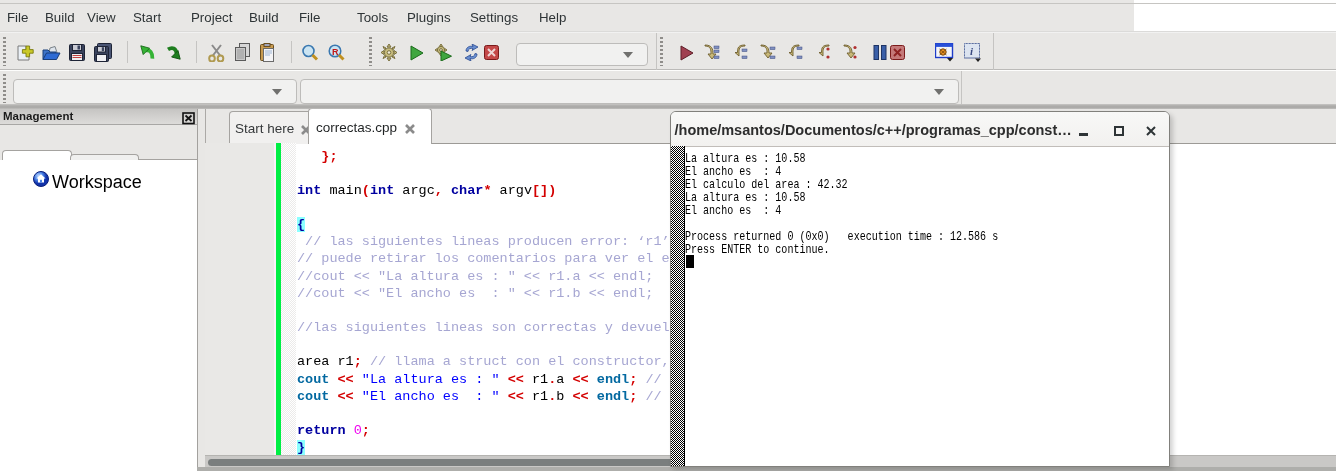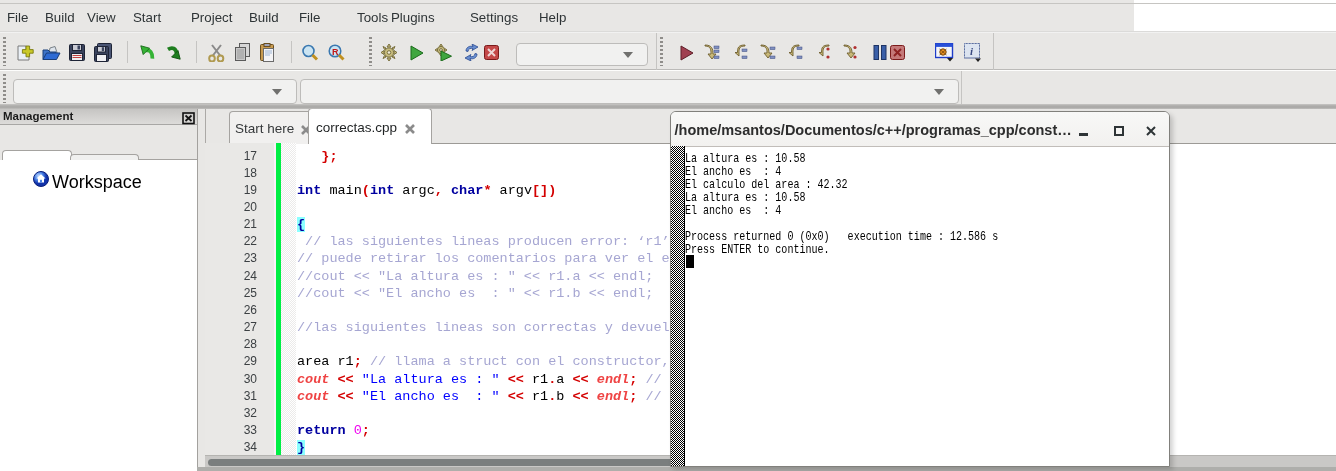--- a/index.html
+++ b/index.html
@@ -40,21 +40,21 @@
   #pinkm{left:273.5px;top:38px;width:2.5px;height:312px;background:#F9F1F8;}
   #foldm{left:280.5px;top:38px;width:15.5px;height:312px;
      background:repeating-conic-gradient(#ECEBEA 0% 25%,#fff 0% 50%) 0 0/2px 2px;}
   .lnums{position:absolute;left:205px;width:52px;text-align:right;font-size:12px;color:#3C4043;line-height:17.15px;}
   #code{position:absolute;left:297px;font-size:13.5px;line-height:17.15px;white-space:pre;
         font-family:"Liberation Mono",monospace;color:#000;}
   .kw{color:#0000A0;font-weight:bold;}
   .rd{color:#D40000;font-weight:bold;}
   .st{color:#0000FF;}
   .cm{color:#A6A6D2;}
-  .gn{color:#ef4444;font-weight:bold;font-style:italic;}
+  .gn{color:#0369a1;font-weight:bold;}
   .mg{color:#F000F0;}
   .brace{background:#8CFFFF;}
   
   #hsb{left:205px;top:350px;width:1131px;height:12px;background:#C9C8C6;border-top:1px solid #B5B4B1;}
   #hsbthumb{left:208px;top:353.5px;width:468px;height:7px;background:#7A7E7E;border-radius:3.5px;}
   #status{left:197px;top:362px;width:1139px;height:4px;background:#AEAEAB;border-bottom:1px solid #DFDFDD;}
   
   #term{left:669.5px;top:111px;width:498px;height:354px;background:#fff;border:1px solid #81807C;
         border-radius:6px 6px 0 0;box-shadow:3px 3px 5px rgba(0,0,0,0.18);}
   #termtitle{left:0;top:0;width:498px;height:34px;background:linear-gradient(#F8F8F7,#F2F1EF);
@@ -70,21 +70,21 @@
  <div class="abs" id="menubar">
   <div class="abs" id="menutop"></div>
   <span class="mi" style="left:7px">File</span>
   <span class="mi" style="left:45px">Build</span>
   <span class="mi" style="left:87px">View</span>
   <span class="mi" style="left:133px">Start</span>
   <span class="mi" style="left:191px">Project</span>
   <span class="mi" style="left:249px">Build</span>
   <span class="mi" style="left:299px">File</span>
   <span class="mi" style="left:357px">Tools</span>
-  <span class="mi" style="left:391px">Plugins</span>
+  <span class="mi" style="left:407px">Plugins</span>
   <span class="mi" style="left:470px">Settings</span>
   <span class="mi" style="left:539px">Help</span>
  </div>
  <div class="abs" id="menuborder"></div>
  <div class="abs" id="tb1">
    <div class="grip abs" style="left:3px;top:4px;height:29px"></div>
    <div class="vsep abs" style="left:127px;top:8px;height:22px"></div>
    <div class="vsep abs" style="left:196px;top:8px;height:22px"></div>
    <div class="vsep abs" style="left:291px;top:8px;height:22px"></div>
    <div class="vsep abs" style="left:656px;top:0px;height:37px"></div>
@@ -321,21 +321,20 @@
      <span style="position:absolute;left:7px;top:10.5px;font-size:13.5px;color:#1F2223">correctas.cpp</span>
      <svg style="position:absolute;left:95px;top:14px" width="12" height="12" viewBox="0 0 12 12">
        <path d="M2 2 L10 10 M10 2 L2 10" stroke="#8B8B8B" stroke-width="2.6"></path>
       </svg>
    </div>
    <div class="abs" id="editor"></div>
    <div class="abs" id="gutter"></div>
    <div class="abs" id="pinkm"></div>
    <div class="abs" id="greenbar"></div>
    <div class="abs" id="foldm"></div>
-   <div class="lnums" id="lnums" style="top:42.5px">17<br>18<br>19<br>20<br>21<br>22<br>23<br>24<br>25<br>26<br>27<br>28<br>29<br>30<br>31<br>32<br>33<br>34</div>
    <div id="code" style="top:42.5px"><div>   <span class="rd">};</span></div><div>&nbsp;</div><div><span class="kw">int</span> main<span class="rd">(</span><span class="kw">int</span> argc<span class="rd">,</span> <span class="kw">char</span><span class="rd">*</span> argv<span class="rd">[])</span></div><div>&nbsp;</div><div><span class="kw brace">{</span></div><div><span class="cm"> // las siguientes lineas producen error: ‘r1’ no esta declarado</span></div><div><span class="cm">// puede retirar los comentarios para ver el error que produce</span></div><div><span class="cm">//cout &lt;&lt; "La altura es : " &lt;&lt; r1.a &lt;&lt; endl;</span></div><div><span class="cm">//cout &lt;&lt; "El ancho es  : " &lt;&lt; r1.b &lt;&lt; endl;</span></div><div>&nbsp;</div><div><span class="cm">//las siguientes lineas son correctas y devuelven los valores</span></div><div>&nbsp;</div><div>area r1<span class="rd">;</span> <span class="cm">// llama a struct con el constructor, se puede</span></div><div><span class="gn">cout</span> <span class="rd">&lt;&lt;</span> <span class="st">"La altura es : "</span> <span class="rd">&lt;&lt;</span> r1<span class="rd">.</span>a <span class="rd">&lt;&lt;</span> <span class="gn">endl</span><span class="rd">;</span> <span class="cm">// e</span></div><div><span class="gn">cout</span> <span class="rd">&lt;&lt;</span> <span class="st">"El ancho es  : "</span> <span class="rd">&lt;&lt;</span> r1<span class="rd">.</span>b <span class="rd">&lt;&lt;</span> <span class="gn">endl</span><span class="rd">;</span> <span class="cm">// e</span></div><div>&nbsp;</div><div><span class="kw">return</span> <span class="mg">0</span><span class="rd">;</span></div><div><span class="kw brace">}</span></div></div>
    <div class="abs" id="hsb"></div>
    <div class="abs" id="hsbthumb"></div>
    <div class="abs" id="status"></div>
  </div>
  <div class="abs" id="term">
    <div class="abs" id="termtitle">
       <span class="t">/home/msantos/Documentos/c++/programas_cpp/const…</span>
      <div class="abs" style="left:408.5px;top:21px;width:9px;height:2.5px;background:#2E3436"></div>
      <svg class="abs" style="left:443px;top:14px" width="10" height="10" viewBox="0 0 10 10">

